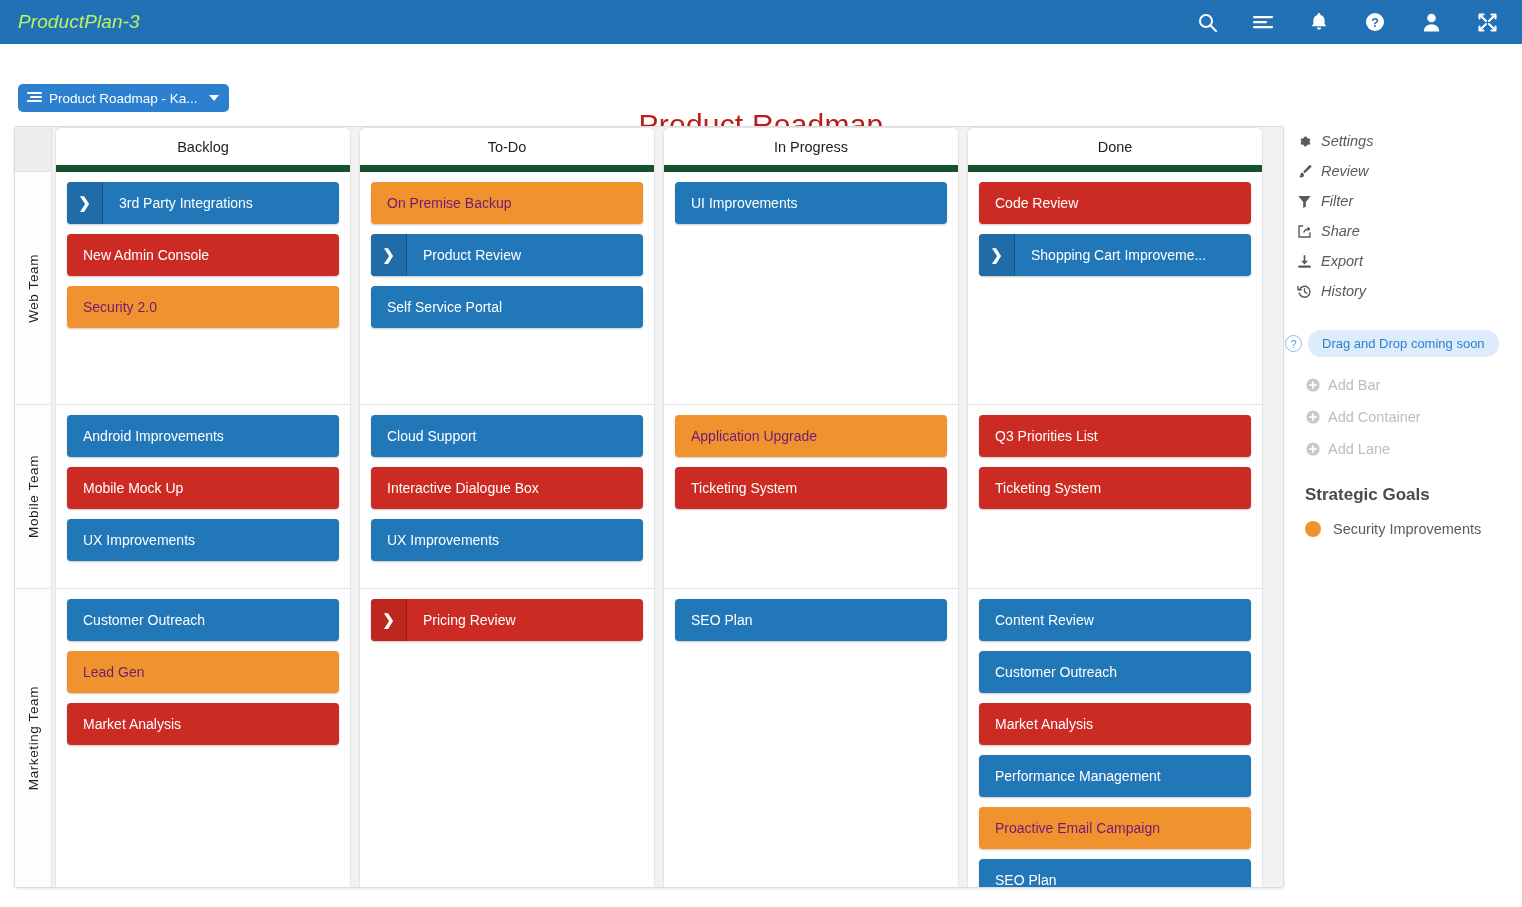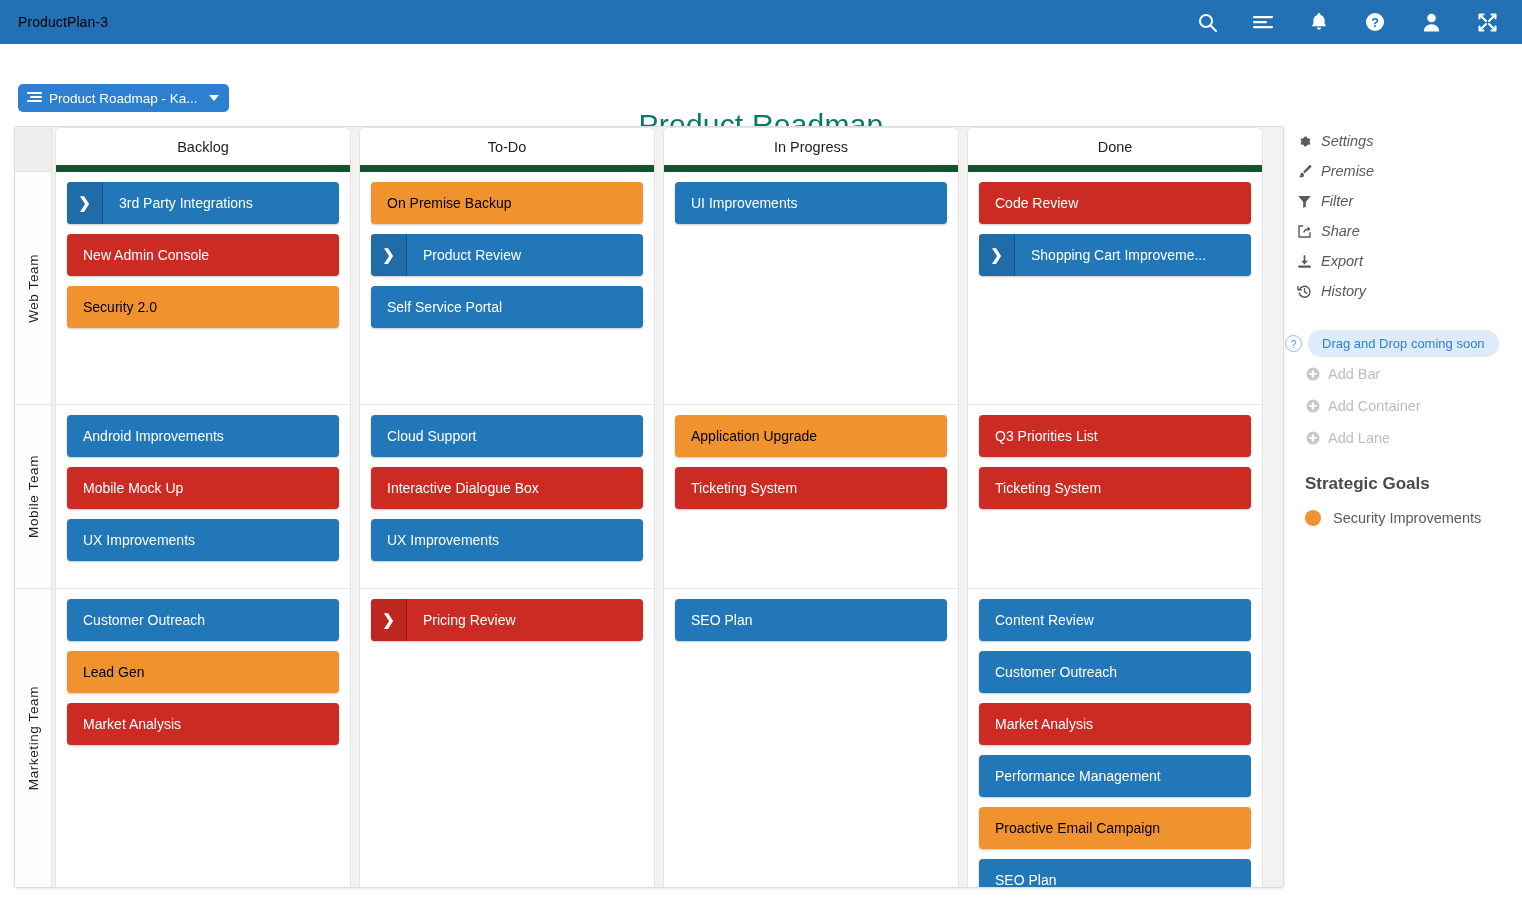--- a/index.html
+++ b/index.html
@@ -14,23 +14,24 @@
   
   .topbar {
     height: 44px;
     background: #2271b5;
     display: flex;
     align-items: center;
     padding: 0 16px 0 18px;
     position: relative;
   }
   .app-title {
-    color: #000000;
-    font-size: 14px;
+    color: #bef264;
+    font-size: 19px;
     letter-spacing: .1px;
+    font-style: italic;
   }
   .topbar-icons {
     margin-left: auto;
     display: flex;
     align-items: center;
     gap: 34px;
     padding-right: 8px;
   }
   .tb-icon {
     width: 22px; height: 22px;
@@ -66,21 +67,21 @@
     border-right: 5px solid transparent;
     border-top: 6px solid #ffffff;
     margin-left: 4px;
   }
   .page-title {
     position: absolute;
     left: 0; right: 0; top: 64px;
     text-align: center;
     font-size: 30px;
     font-weight: 400;
-    color: #0f766e;
+    color: #b91c1c;
     letter-spacing: .2px;
   }
 
   
   .workspace {
     position: absolute;
     top: 126px; left: 14px;
     width: 1270px; height: 762px;
     display: flex;
     background: #fdfdfd;
@@ -175,21 +176,21 @@
     color: #ffffff;
     font-size: 14px;
     padding-left: 16px;
     box-shadow: 0 1px 2px rgba(0,0,0,.22);
     cursor: pointer;
     overflow: hidden;
     white-space: nowrap;
   }
   .card.blue   { background: #2277b8; }
   .card.red    { background: #cc2b24; }
-  .card.orange { background: #f0932f; color: #000000; }
+  .card.orange { background: #f0932f; color: #701a75; }
 
   .card.container { padding-left: 0; }
   .card .chev {
     width: 36px;
     height: 100%;
     flex: 0 0 36px;
     display: flex;
     align-items: center;
     justify-content: center;
     font-size: 15px;
@@ -243,21 +244,21 @@
   }
   .dnd-pill {
     background: #dcecfa;
     color: #2d7fd0;
     font-size: 13px;
     border-radius: 13px;
     padding: 6px 14px;
     white-space: nowrap;
   }
 
-  .add-list { margin-top: 1px; }
+  .add-list { margin-top: 12px; }
   .add-item {
     display: flex;
     align-items: center;
     gap: 8px;
     height: 32px;
     color: #bdbdbd;
     font-size: 14.5px;
     margin-left: 9px;
     cursor: default;
   }
@@ -513,21 +514,21 @@
       </span>
       <span>Settings</span>
     </div>
     <div class="side-item">
       <span class="si-icon">
         <svg width="15" height="15" viewBox="0 0 16 16" fill="currentColor">
           <path d="M14.4 1.2c-.4-.4-1-.3-1.4.1L6.6 8.2l1.6 1.6 6.9-6.4c.4-.35.55-.85.2-1.3z"></path>
           <path d="M5.6 9.1c-1.1.3-1.9 1.3-2 2.5-.05.9-.45 1.3-1.2 1.6 .8 1 2.1 1.4 3.3 1 1.3-.45 2-1.8 1.6-3.1-.2-.8-.85-1.5-1.7-2z"></path>
         </svg>
       </span>
-      <span>Premise</span>
+      <span>Review</span>
     </div>
     <div class="side-item">
       <span class="si-icon">
         <svg width="15" height="15" viewBox="0 0 16 16" fill="currentColor">
           <path d="M1.3 2h13.4L9.4 8.4v5.2l-2.8 1.4V8.4z"></path>
         </svg>
       </span>
       <span>Filter</span>
     </div>
     <div class="side-item">

